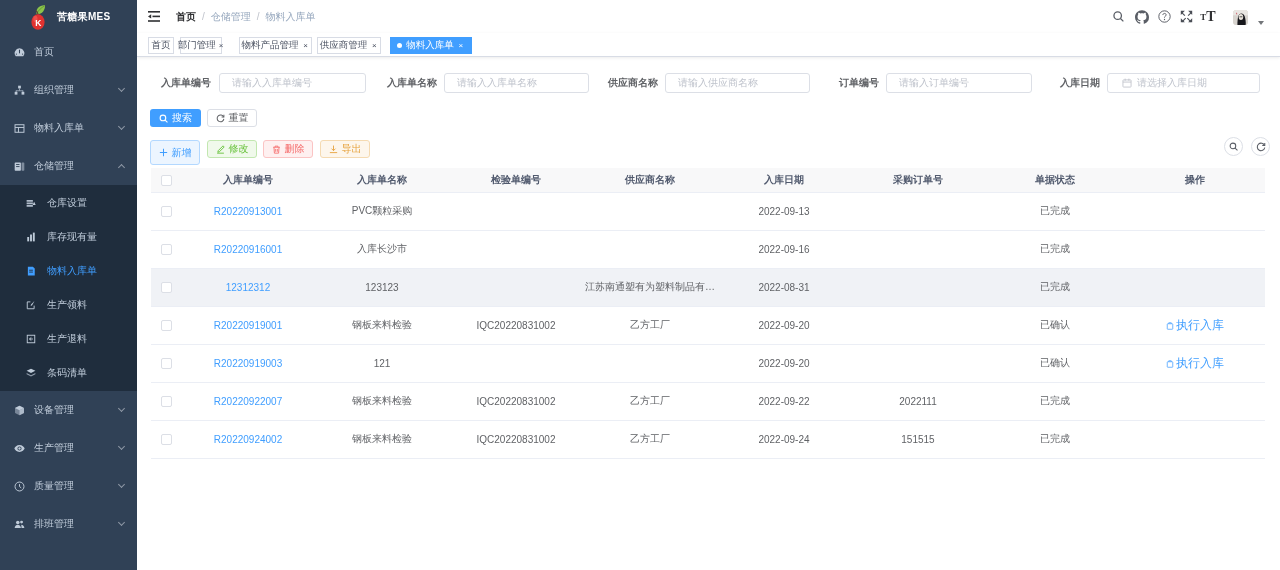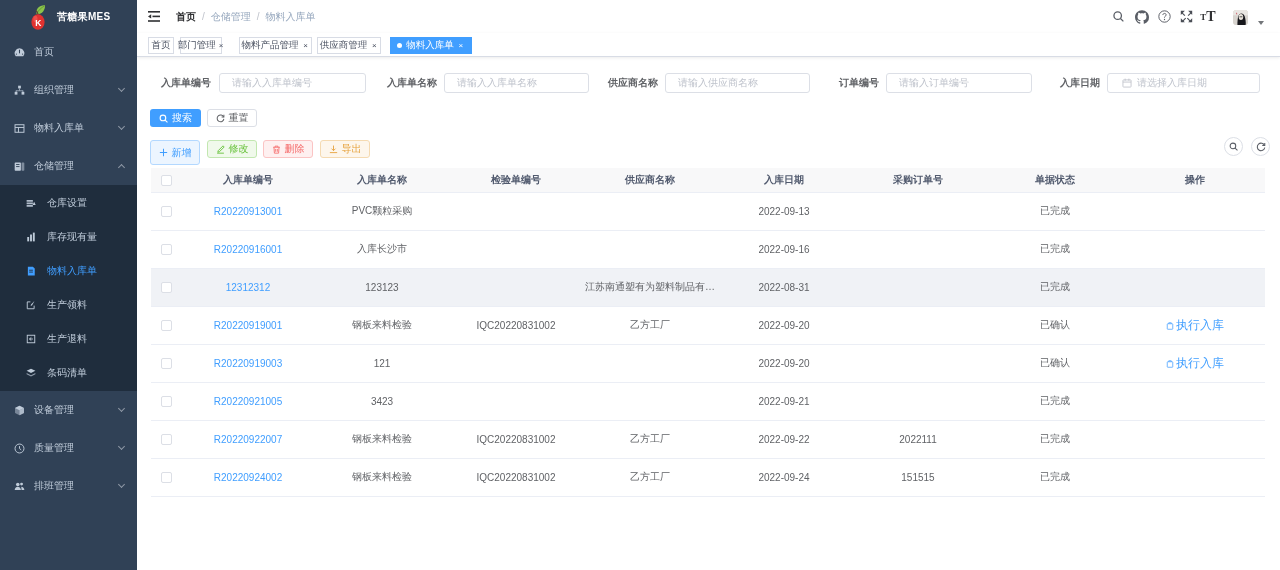--- a/index.html
+++ b/index.html
@@ -142,20 +142,28 @@
           <span>条码清单</span>
         </div>
     </div>
     <div class="mi">
         <svg viewBox="0 0 16 16" fill="#bfcbd9">
           <path d="M8 1l6.5 3.2v7.6L8 15l-6.5-3.2V4.2z" opacity=".5"></path>
           <path d="M8 1l6.5 3.2L8 7.5 1.5 4.2z"></path>
           <path d="M8 7.5v7.5l6.5-3.2V4.2z" opacity=".75"></path>
         </svg>
         <span>设备管理</span>
+        <i class="chev"></i>
+      </div>
+    <div class="mi">
+        <svg viewBox="0 0 16 16" fill="#bfcbd9">
+          <path d="M8 3C4 3 1.3 6 .5 8c.8 2 3.5 5 7.5 5s6.7-3 7.5-5C14.7 6 12 3 8 3zm0 8a3 3 0 1 1 0-6 3 3 0 0 1 0 6z"></path>
+          <circle cx="8" cy="8" r="1.7"></circle>
+        </svg>
+        <span>生产管理</span>
         <i class="chev"></i>
       </div>
     <div class="mi">
         <svg viewBox="0 0 16 16" fill="none" stroke="#bfcbd9" stroke-width="1.4">
           <circle cx="8" cy="8" r="6.5"></circle>
           <path d="M8 4.5V8l2.5 2"></path>
         </svg>
         <span>质量管理</span>
         <i class="chev"></i>
       </div>
@@ -365,31 +373,20 @@
         <td>2022-09-20</td>
         <td></td>
         <td>已确认</td>
         <td><span class="oplk"><svg width="8" height="8" viewBox="0 0 16 16" fill="none" stroke="#409eff" stroke-width="1.5" style="vertical-align:-1px;margin-right:2px">
               <rect x="2.5" y="3.5" width="11" height="11" rx="1"></rect>
               <path d="M5.5 3.5V1.5h5v2"></path>
             </svg>执行入库</span></td>
       </tr>
 <tr>
         <td><span class="cb"></span></td>
-        <td><a class="lk">R20220921005</a></td>
-        <td>3423</td>
-        <td></td>
-        <td></td>
-        <td>2022-09-21</td>
-        <td></td>
-        <td>已完成</td>
-        <td></td>
-      </tr>
-<tr>
-        <td><span class="cb"></span></td>
         <td><a class="lk">R20220922007</a></td>
         <td>钢板来料检验</td>
         <td>IQC20220831002</td>
         <td>乙方工厂</td>
         <td>2022-09-22</td>
         <td>2022111</td>
         <td>已完成</td>
         <td></td>
       </tr>
 <tr>

